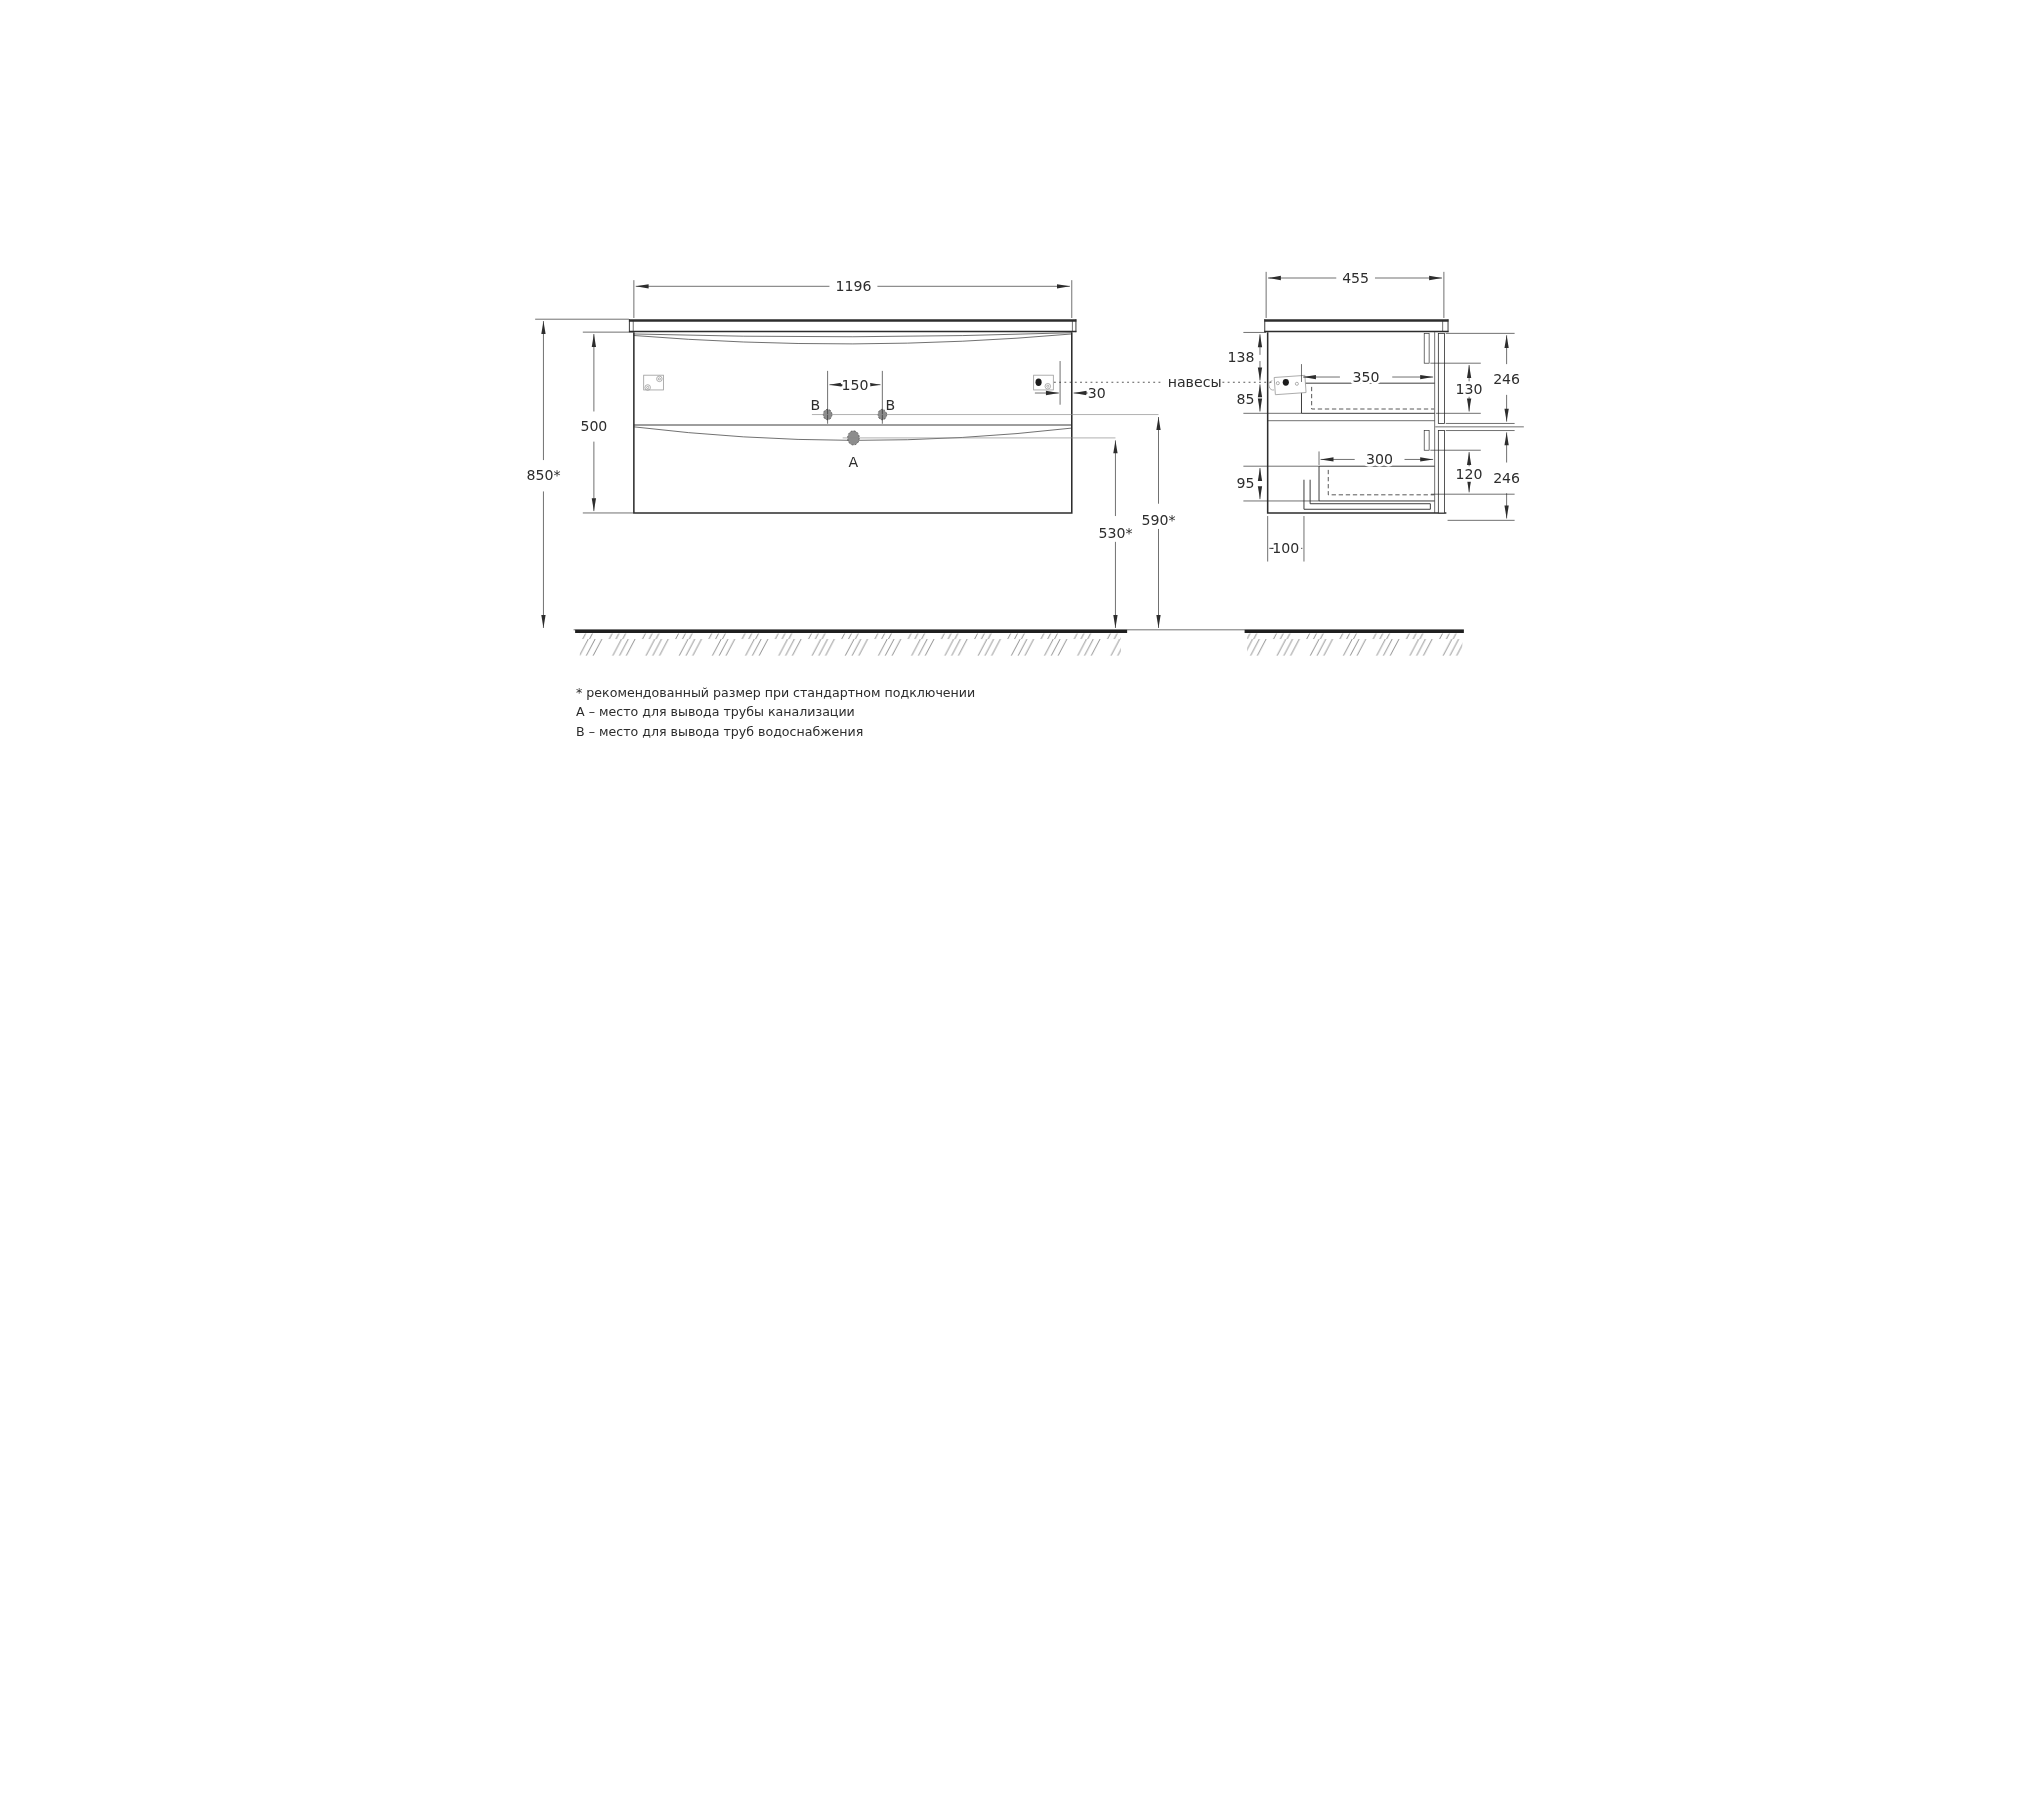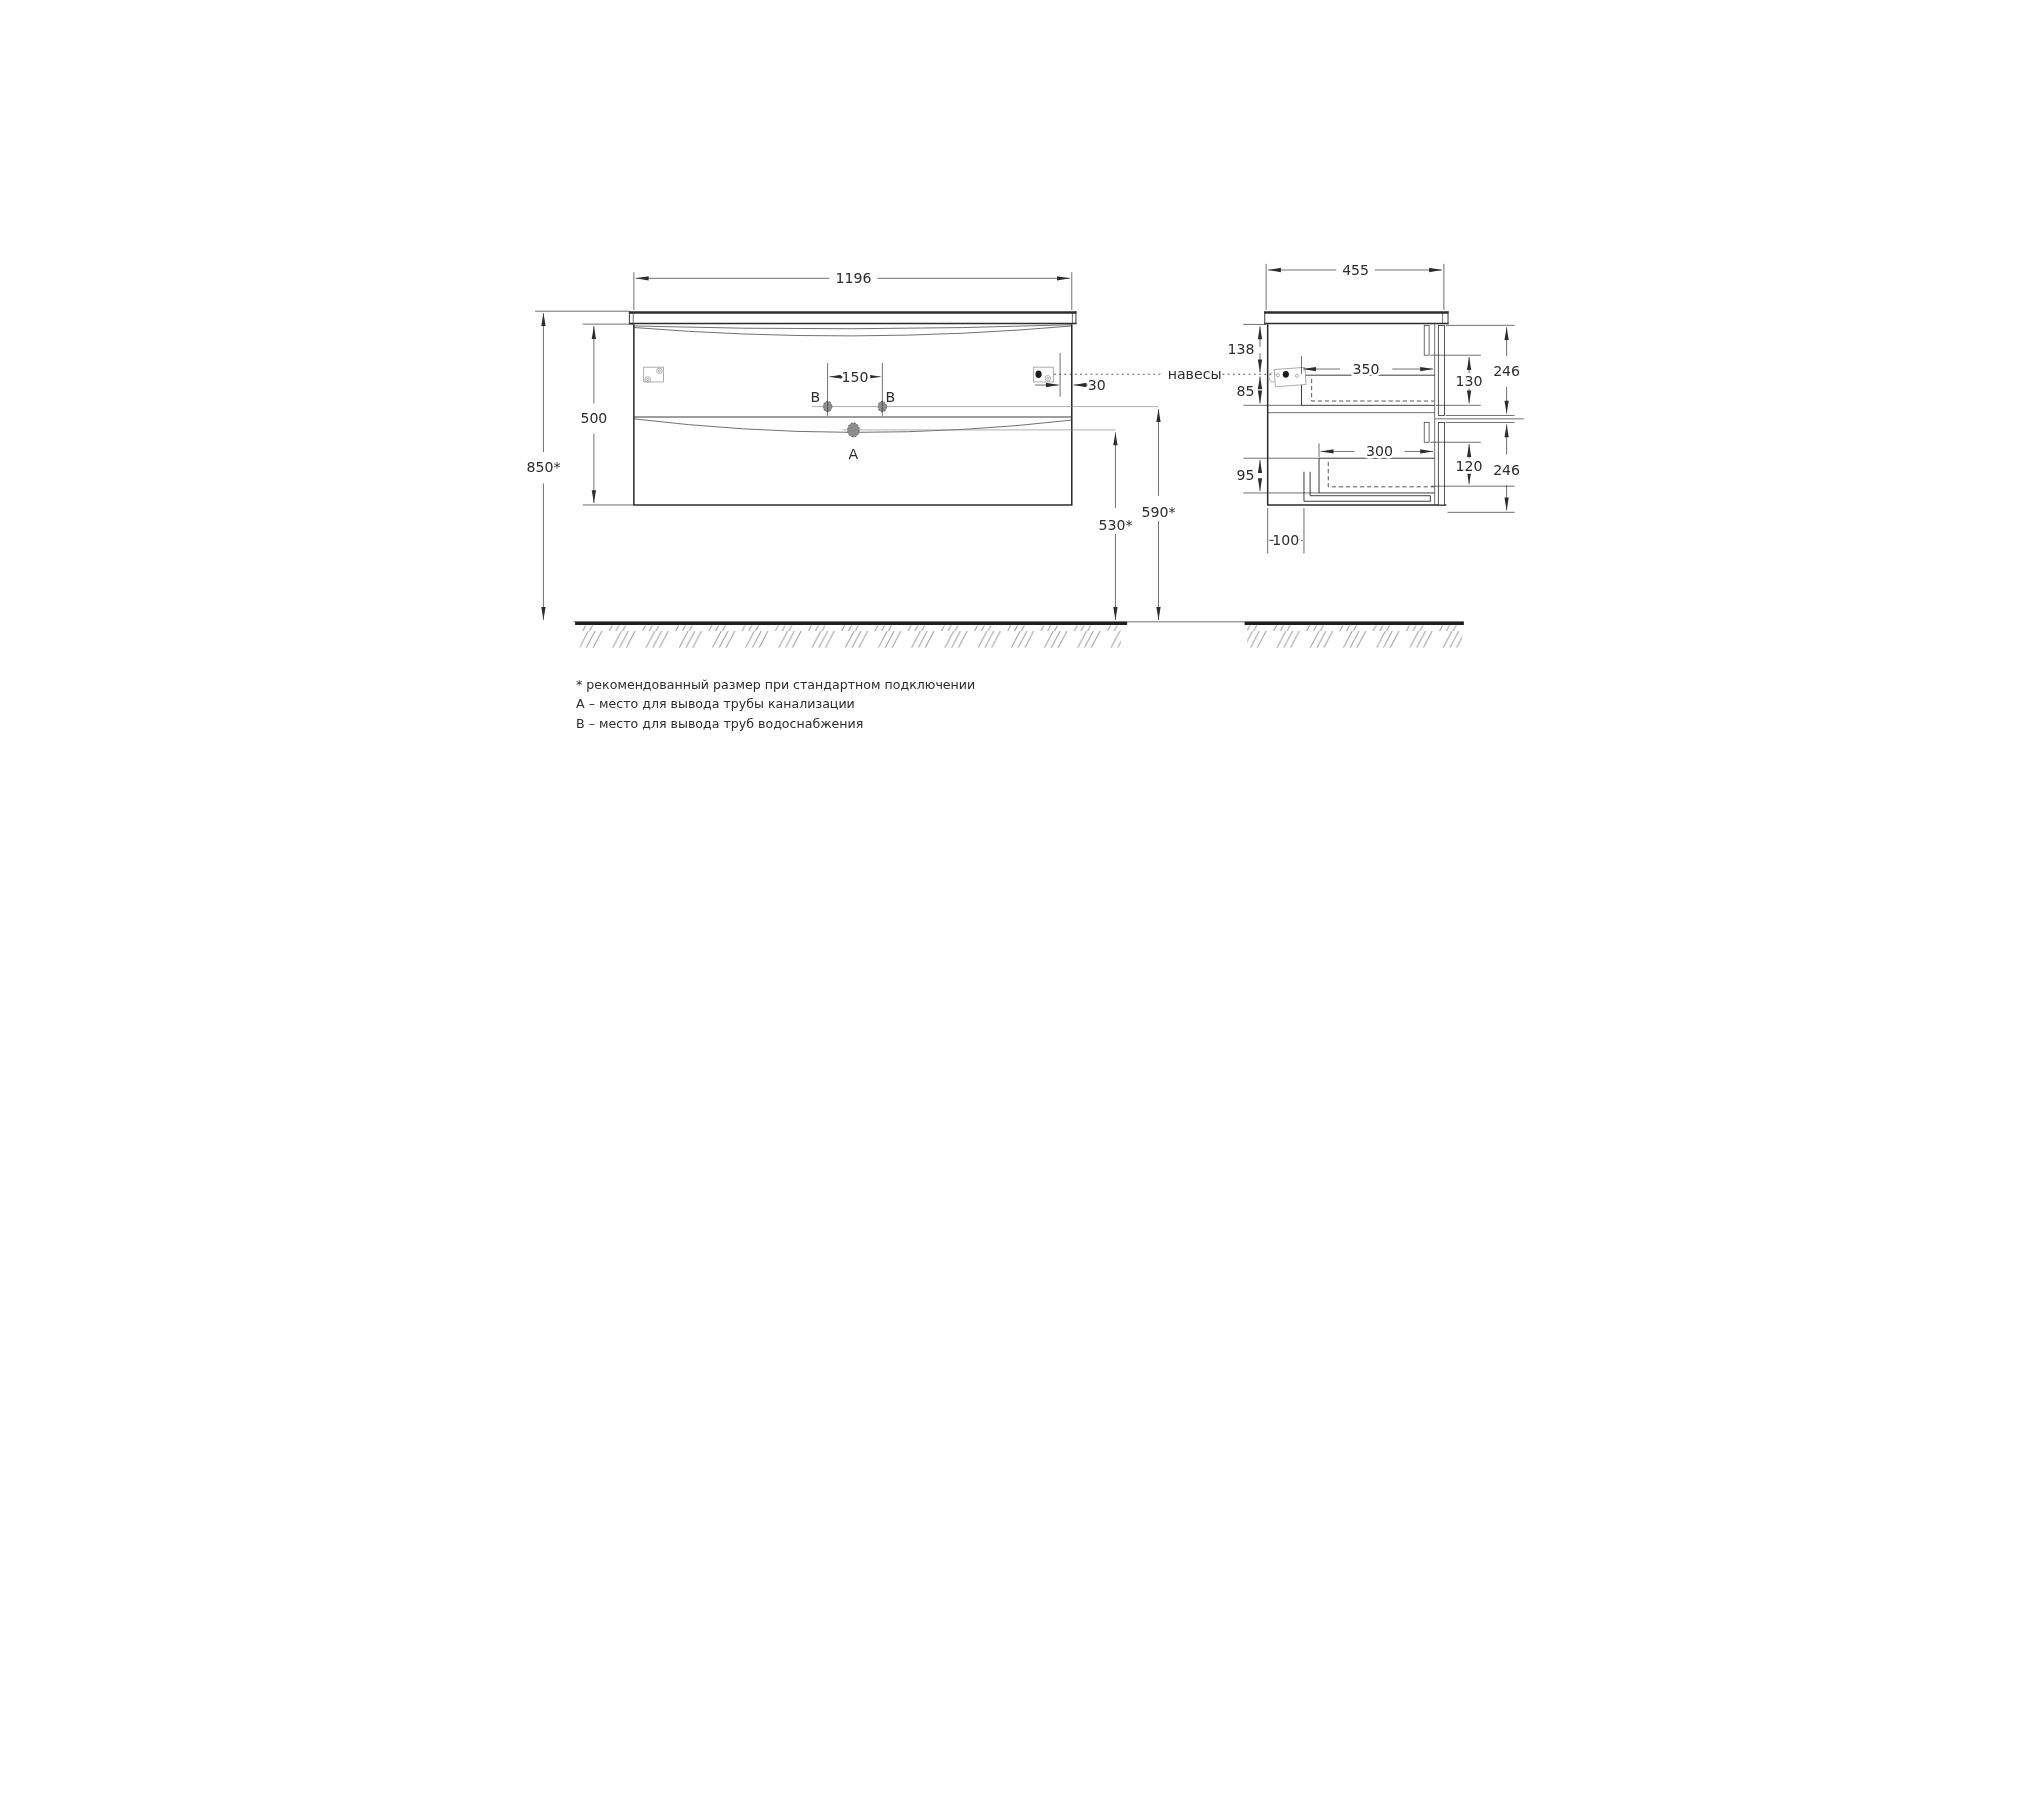--- a/index.html
+++ b/index.html
@@ -1,16 +1,16 @@
 <!DOCTYPE html>
 <html style="font-size:9.8px"><head>
 <meta charset="utf-8">
 <style>
   html,body{margin:0;padding:0;background:#ffffff;}
-  .page{width:100%;max-width:1017px;margin:0 auto;background:#fff;}
+  .page{width:100%;max-width:1017px;margin:8px auto;background:#fff;}
   svg{display:block;width:100%;height:auto;background:#fff;}
   text{font-family:"DejaVu Sans","Liberation Sans",sans-serif;fill:#2d2d2d;}
   .dimtxt{font-size:46px;paint-order:stroke;stroke:#ffffff;stroke-width:18px;stroke-linejoin:round;}
   .lbltxt{font-size:46px;paint-order:stroke;stroke:#ffffff;stroke-width:14px;stroke-linejoin:round;}
   .legendtxt{font-size:41px;}
   .ln{stroke:#2d2d2d;stroke-width:5;fill:none;}
   .lnthin{stroke:#2d2d2d;stroke-width:2.2;fill:none;}
   .lnmed{stroke:#2d2d2d;stroke-width:3;fill:none;}
   .dim{stroke:#2d2d2d;stroke-width:2.2;fill:none;}
   .grayline{stroke:#8c8c8c;stroke-width:2.2;fill:none;}

